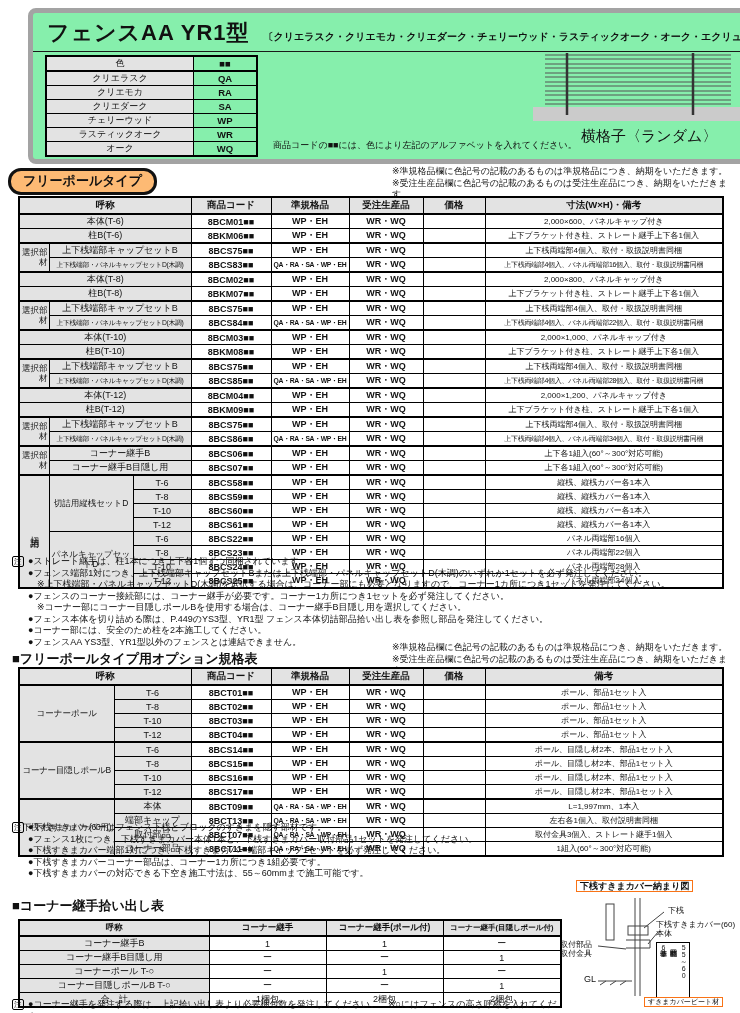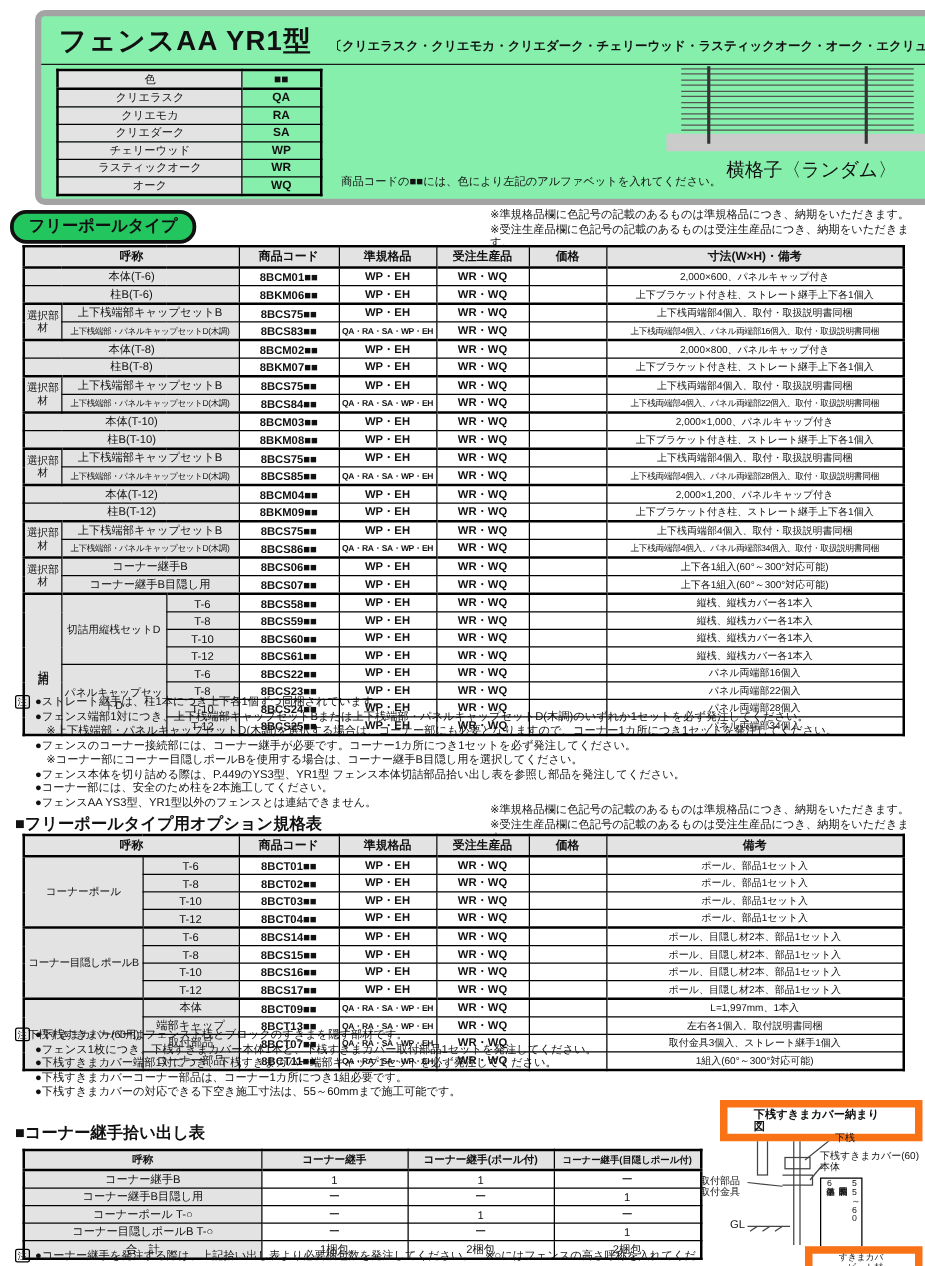--- a/index.html
+++ b/index.html
@@ -17,21 +17,21 @@
   .color-table td{border:1px solid #000;font-size:9px;height:10px;text-align:center;padding:0 2px;}
   .color-table td.lbl{width:142px;background:#e3e3e3;}
   .color-table td.code{width:58px;font-weight:bold;font-size:9.5px;}
   .color-table tr.hrow td{border-bottom:2px solid #000;}
   .code-note{position:absolute;left:240px;top:126px;font-size:9px;}
   .fence-illu{position:absolute;left:500px;top:38px;}
   .illu-caption{position:absolute;left:548px;top:114px;font-size:15px;}
 
   
   .badge{position:absolute;left:8px;top:168px;border:3px solid #111;border-radius:13px;
-         padding:1px 12px 2px;font-size:13px;font-weight:bold;background:#22c55e;}
+         padding:1px 12px 2px;font-size:13px;font-weight:bold;background:#fdba74;}
   .notices{position:absolute;left:392px;font-size:9px;line-height:1.3;}
   #fp-notices{top:166px;}
   #opt-notices{top:642px;}
   .section-title{position:absolute;left:12px;font-size:13px;font-weight:bold;}
   #opt-title{top:650px;}
   #cor-title{top:897px;}
 
   
   table.spec{position:absolute;left:18px;border-collapse:collapse;table-layout:fixed;
              border:2px solid #000;background:#fff;}
@@ -39,21 +39,21 @@
   .spec th{background:#e3e3e3;font-size:9.5px;height:15px;border-bottom:2px solid #000;font-weight:bold;}
   .spec td{font-size:9px;height:12px;}
   #fp-table{top:196px;width:704px;}
   #opt-table{top:667px;width:704px;}
   #opt-table td{height:10.5px;}
   .gray{background:#e3e3e3;}
   td.code,td.std,td.ord{font-weight:bold;}
   td.xs{font-size:6.8px;letter-spacing:-0.3px;}
   td.rem{font-size:8px;}
   td.rem.xs{font-size:7px;}
-  td.sel{font-size:8.5px;white-space:normal;line-height:1.1;}
+  td.sel{font-size:8.5px;white-space:normal;line-height:1.1;text-align:right;}
   td.vert{writing-mode:vertical-rl;text-orientation:upright;font-size:9px;letter-spacing:2px;}
   td.subname{white-space:normal;font-size:8.5px;line-height:1.15;}
   tr.gt td{border-top:2px solid #000;}
   tr.sgt td{border-top:1.5px solid #000;}
 
   
   .notes{position:absolute;left:12px;width:724px;font-size:9px;line-height:1.28;}
   #fp-notes{top:556px;}
   #opt-notes{top:822px;}
   .note-mark{position:absolute;left:0;top:0;border:1px solid #000;border-radius:2px;
@@ -69,21 +69,21 @@
   #cor-table th.xs{font-size:7.5px;}
   #cor-table td{font-size:9px;height:13px;}
   #cor-table tr.total td{border-top:1.5px solid #000;}
   #cor-note{position:absolute;left:12px;top:999px;width:545px;font-size:9px;}
   #cor-note .note-lines{margin-left:16px;}
 
   
   .diagram{position:absolute;left:558px;top:852px;width:180px;height:160px;}
   .diagram svg{position:absolute;left:0;top:0;}
   .dg-label{position:absolute;font-size:8px;line-height:1.15;}
-  .dg-box{border:6px solid #f97316;background:#fff;padding:0 21px;}
+  .dg-box{border:1px solid #f97316;background:#fff;padding:0 3px;}
   #dg-title{left:18px;top:28px;font-size:9px;font-weight:bold;}
   #dg-shimozan{left:110px;top:54px;}
   #dg-cover{left:98px;top:68px;width:80px;}
   #dg-parts{left:2px;top:88px;}
   #dg-gl{left:26px;top:122px;font-size:9px;}
   #dg-dims{left:98px;top:90px;height:52px;display:flex;gap:2px;border:1px solid #000;padding:1px 2px;background:#fff;}
   #dg-dims span{writing-mode:vertical-rl;text-orientation:upright;font-size:7px;letter-spacing:0;}
   #dg-beat{left:86px;top:145px;font-size:7px;}
 </style>
 </head>

